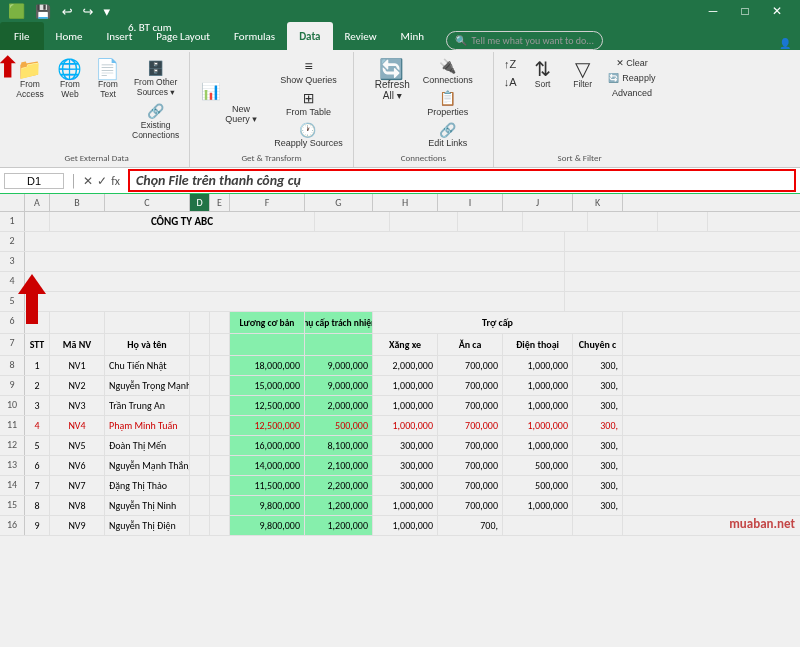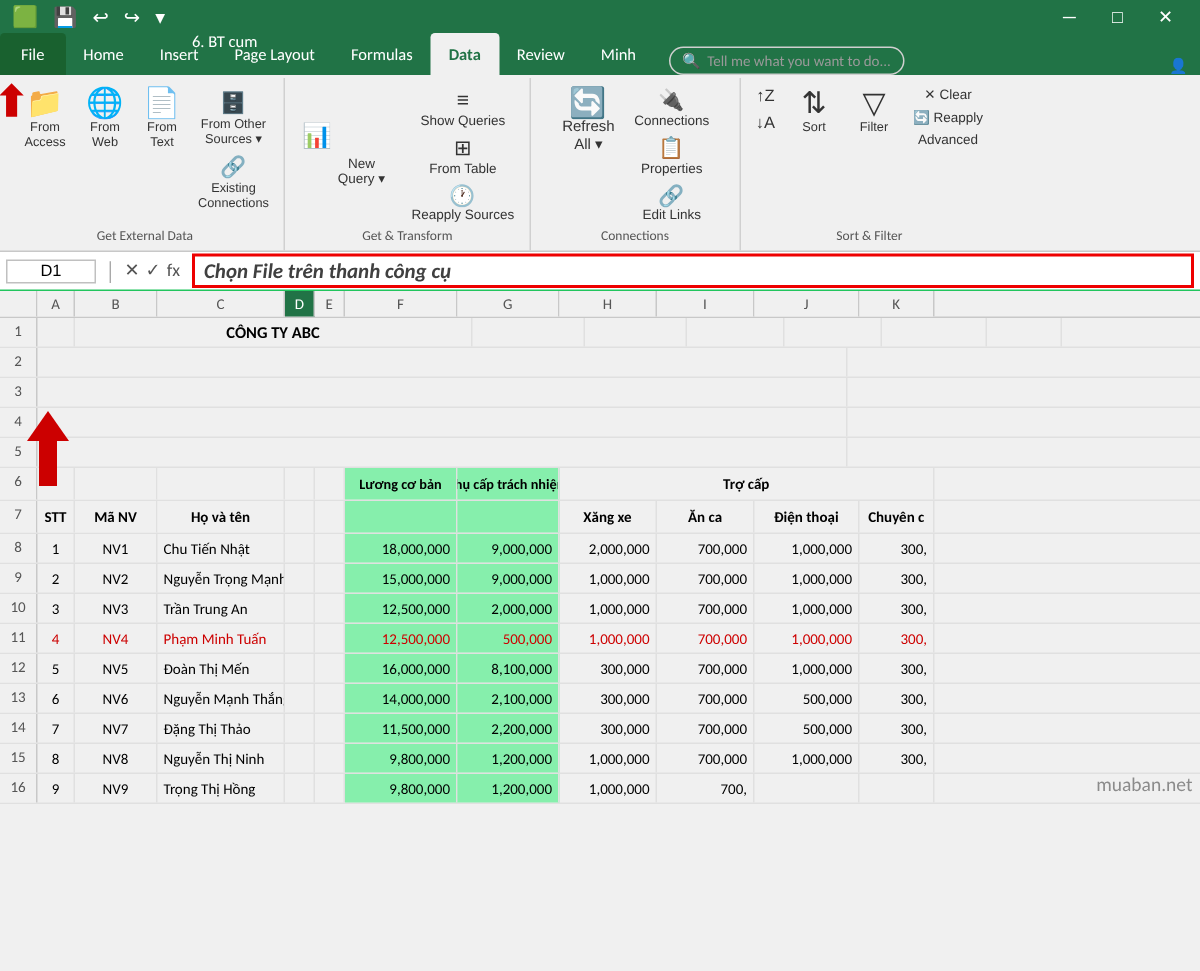--- a/index.html
+++ b/index.html
@@ -200,23 +200,23 @@
     .w-h { width: 65px; min-width: 65px; }
     .w-i { width: 65px; min-width: 65px; }
     .w-j { width: 70px; min-width: 70px; }
     .w-k { width: 50px; min-width: 50px; }
 
     
     .watermark {
       position: absolute;
       bottom: 5px;
       right: 5px;
-      color: #737373;
+      color: #b91c1c;
       font-size: 13px;
-      font-weight: normal;
+      font-weight: bold;
       opacity: 0.8;
       z-index: 5;
     }
 
     
     .tell-me {
       border: 1px solid #d0d0d0;
       border-radius: 10px;
       padding: 2px 8px;
       font-size: 10px;
@@ -617,21 +617,21 @@
       <div class="cell w-g right bg-yellow">1,200,000</div>
       <div class="cell w-h right">1,000,000</div>
       <div class="cell w-i right">700,000</div>
       <div class="cell w-j right">1,000,000</div>
       <div class="cell w-k right">300,</div>
     </div>
     <div class="data-row">
       <div class="row-num">16</div>
       <div class="cell w-a center">9</div>
       <div class="cell w-b center">NV9</div>
-      <div class="cell w-c">Trọng Thị Hồng</div>
+      <div class="cell w-c">Nguyễn Thị Điện</div>
       <div class="cell w-d"></div>
       <div class="cell w-e"></div>
       <div class="cell w-f right bg-yellow">9,800,000</div>
       <div class="cell w-g right bg-yellow">1,200,000</div>
       <div class="cell w-h right">1,000,000</div>
       <div class="cell w-i right">700,</div>
       <div class="cell w-j right"></div>
       <div class="cell w-k right"></div>
     </div>
 

